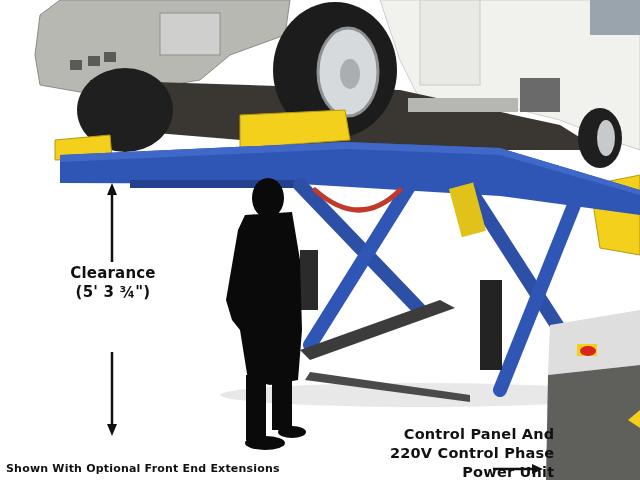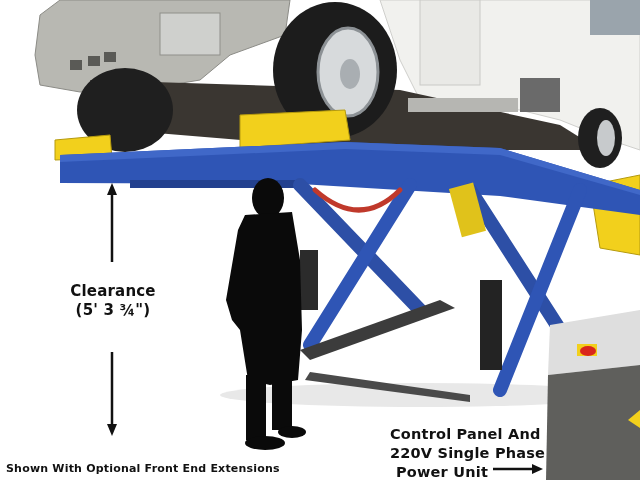--- a/index.html
+++ b/index.html
@@ -1,23 +1,23 @@
 <!DOCTYPE html>
 <html><head>
 <meta charset="utf-8">
 <style>
   html, body { margin: 0; padding: 0; }
   body { width: 640px; height: 480px; overflow: hidden; background: #ffffff; position: relative; font-family: "DejaVu Sans", "Liberation Sans", sans-serif; }
   .scene { position: absolute; left: 0; top: 0; width: 640px; height: 480px; }
   .caption { position: absolute; color: #111; font-weight: bold; text-align: center; line-height: 19px; font-size: 15px; letter-spacing: 0.2px; }
-  .cap-clearance { left: 38px; top: 282px; width: 150px; }
+  .cap-clearance { left: 38px; top: 264px; width: 150px; }
   .cap-clearance div { white-space: nowrap; }
   .cap-bottom { left: 6px; top: 459px; font-size: 11px; text-align: right; white-space: nowrap; }
   .cap-control { left: 390px; top: 425px; font-size: 14.5px; text-align: left; line-height: 19px; }
-  .cap-control div { white-space: nowrap; }
+  .cap-control div { white-space: nowrap; text-align: right; }
   .cap-control .indent { padding-left: 6px; }
 </style>
 </head>
 <body>
 
 <svg class="scene" viewBox="0 0 640 480" xmlns="http://www.w3.org/2000/svg">
   <rect x="0" y="0" width="640" height="480" fill="#ffffff"></rect>
 
   <ellipse cx="420" cy="395" rx="200" ry="12" fill="#e8e8e8"></ellipse>
 
@@ -101,15 +101,15 @@
 
 <div class="caption cap-clearance">
   <div>Clearance</div>
   <div>(5' 3 ¾")</div>
 </div>
 
 <div class="caption cap-bottom">Shown With Optional Front End Extensions</div>
 
 <div class="caption cap-control">
   <div>Control Panel And</div>
-  <div>220V Single Phase</div>
+  <div>220V Control Phase</div>
   <div class="indent">Power Unit</div>
 </div>
 
 </body></html>

